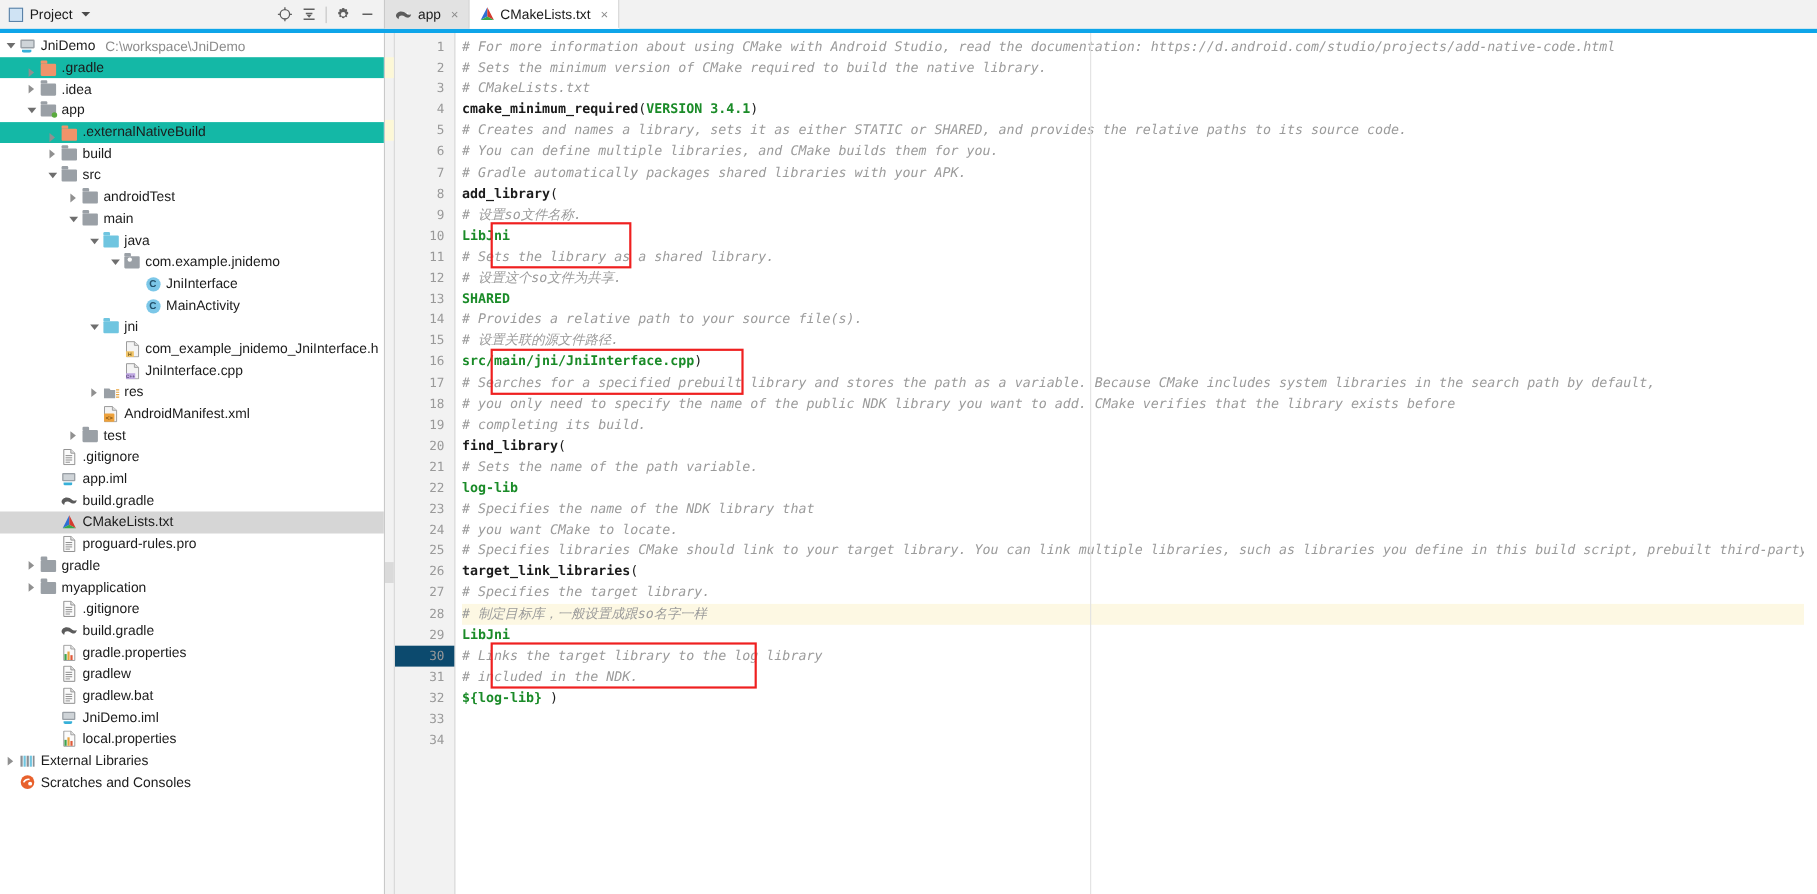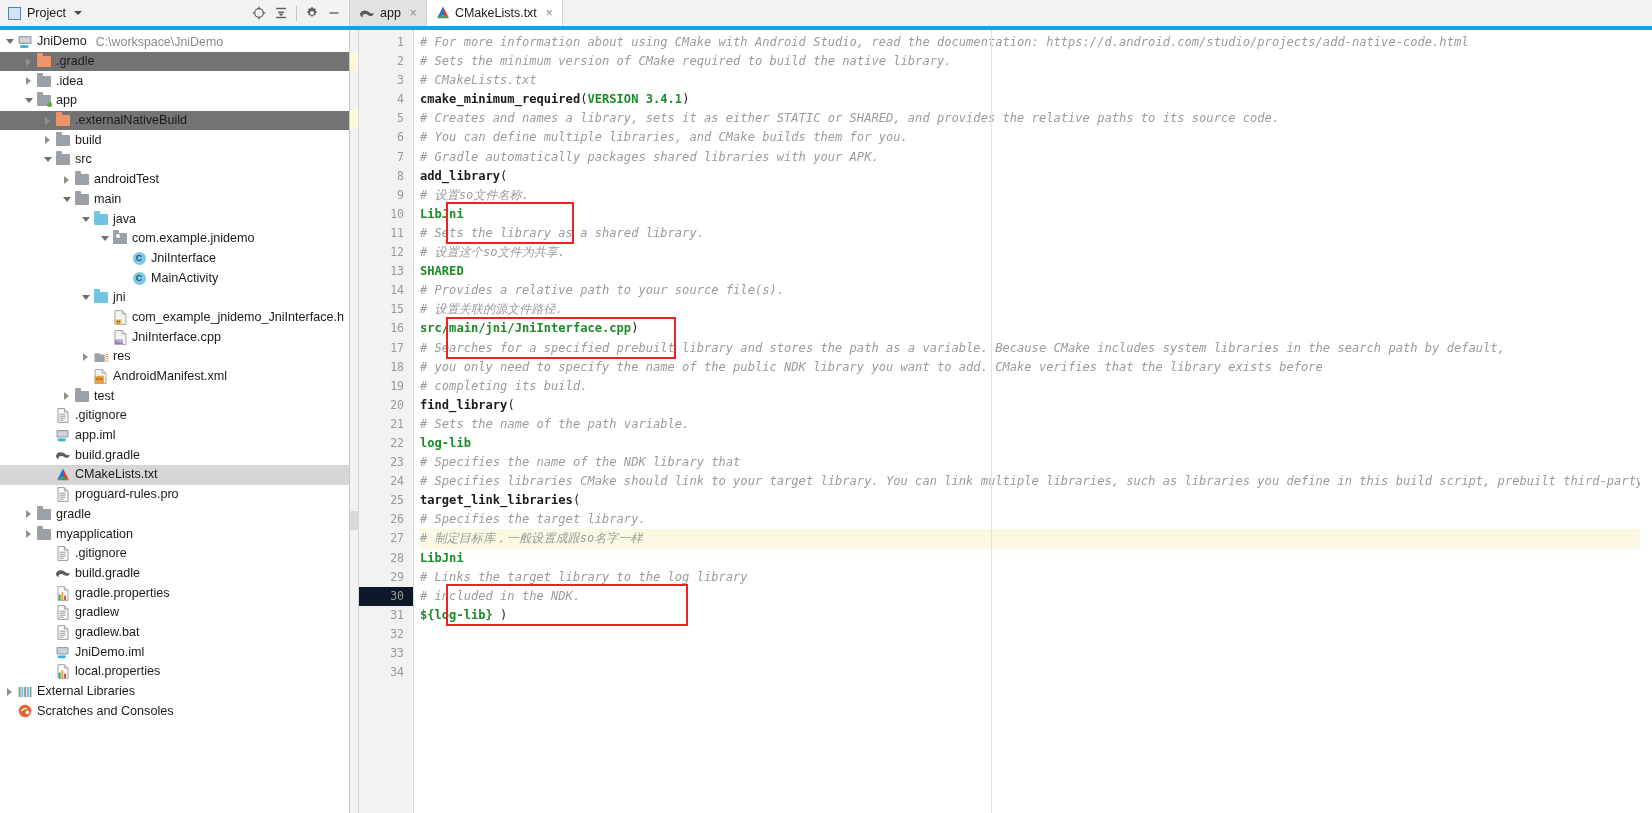--- a/index.html
+++ b/index.html
@@ -33,21 +33,21 @@
   .gradle-ico{display:inline-block;width:16px;height:12px;}
   .cmake-ico{display:inline-block;width:14px;height:13px;}
 
   
   .main{display:flex;flex:1;min-height:0;}
 
   
   .sidebar{width:350px;flex:0 0 350px;background:#ffffff;border-right:1px solid #c9c9c9;box-sizing:border-box;
            overflow:hidden;padding-top:2px;}
   .row{display:flex;align-items:center;height:19.7px;white-space:nowrap;font-size:12.6px;color:#1b1b1b;cursor:default;}
-  .row.hl-yellow{background:#737373;}
+  .row.hl-yellow{background:#14b8a6;align-items:flex-end;}
   .row.selected{background:#d6d6d6;}
   .arw{width:11px;height:11px;flex:0 0 11px;display:flex;align-items:center;justify-content:center;margin-right:2px;}
   .arw.none{visibility:hidden;}
   .tri-r{width:0;height:0;border-top:4px solid transparent;border-bottom:4px solid transparent;border-left:5px solid #909090;}
   .tri-d{width:0;height:0;border-left:4px solid transparent;border-right:4px solid transparent;border-top:5px solid #6e6e6e;}
   .ico{width:16px;height:16px;flex:0 0 16px;margin-right:4px;display:flex;align-items:center;justify-content:center;}
   .lbl{line-height:19px;}
   .path-note{color:#8b8b8b;margin-left:9px;font-size:12.4px;}
 
   
@@ -60,21 +60,21 @@
   .pkgdot{position:absolute;left:3px;top:1px;width:4px;height:4px;border-radius:50%;background:#ffffff;}
 
   
   .ccircle{width:13px;height:13px;border-radius:50%;background:#7cc7e8;color:#22506a;font-size:9px;display:flex;align-items:center;justify-content:center;font-weight:bold;}
 
   
   .editor{flex:1;display:flex;background:#ffffff;position:relative;min-width:0;overflow:hidden;}
   .gutter{width:55px;flex:0 0 55px;background:#f2f2f2;border-right:1px solid #d8d8d8;box-sizing:border-box;}
   .gnum{height:19.1px;line-height:19.1px;text-align:right;padding-right:9px;color:#999999;
         font-family:"DejaVu Sans Mono","Liberation Mono",monospace;font-size:11.5px;}
-  .gnum.hl{background:#0f172a;}
+  .gnum.hl{background:#0c4a6e;}
   .gmark{width:8px;flex:0 0 8px;background:#f2f2f2;position:relative;border-right:1px solid #d8d8d8;}
   .gm{position:absolute;left:0;width:8px;height:19.1px;background:#fdf8d7;}
   .gm.gray{background:#dadada;}
   .code{flex:1;position:relative;padding-left:6px;overflow:hidden;}
   .cl{height:19.1px;line-height:19.1px;white-space:pre;
       font-family:"DejaVu Sans Mono","Liberation Mono",monospace;font-size:12.1px;}
   .cl.hl{background:#fdf8e3;}
   .cm{color:#9b9b9b;font-style:italic;}
   .kw{color:#1b1b1b;font-weight:bold;}
   .str{color:#1a8b28;font-weight:bold;}
@@ -649,20 +649,21 @@
           <div class="cl"><span class="cm"># Provides a relative path to your source file(s).</span></div>
           <div class="cl"><span class="cm"># 设置关联的源文件路径.</span></div>
           <div class="cl"><span class="str">src/main/jni/JniInterface.cpp</span><span class="pl">)</span></div>
           <div class="cl"><span class="cm"># Searches for a specified prebuilt library and stores the path as a variable. Because CMake includes system libraries in the search path by default,</span></div>
           <div class="cl"><span class="cm"># you only need to specify the name of the public NDK library you want to add. CMake verifies that the library exists before</span></div>
           <div class="cl"><span class="cm"># completing its build.</span></div>
           <div class="cl"><span class="kw">find_library</span><span class="pl">(</span></div>
           <div class="cl"><span class="cm"># Sets the name of the path variable.</span></div>
           <div class="cl"><span class="str">log-lib</span></div>
           <div class="cl"><span class="cm"># Specifies the name of the NDK library that</span></div>
+          <div class="cl"><span class="cm"># you want CMake to locate.</span></div>
           <div class="cl"><span class="cm"># Specifies libraries CMake should link to your target library. You can link multiple libraries, such as libraries you define in this build script, prebuilt third-party libraries, or system libraries.</span></div>
           <div class="cl"><span class="kw">target_link_libraries</span><span class="pl">(</span></div>
           <div class="cl"><span class="cm"># Specifies the target library.</span></div>
           <div class="cl hl"><span class="cm"># 制定目标库，一般设置成跟so名字一样</span></div>
           <div class="cl"><span class="str">LibJni</span></div>
           <div class="cl"><span class="cm"># Links the target library to the log library</span></div>
           <div class="cl"><span class="cm"># included in the NDK.</span></div>
           <div class="cl"><span class="str">${log-lib}</span><span class="pl"> )</span></div>
           <div class="redbox" style="top: 171.9px; height: 42.2px; left: 32px; width: 128px;"></div>
           <div class="redbox" style="top: 286.5px; height: 42.2px; left: 32px; width: 230px;"></div>

